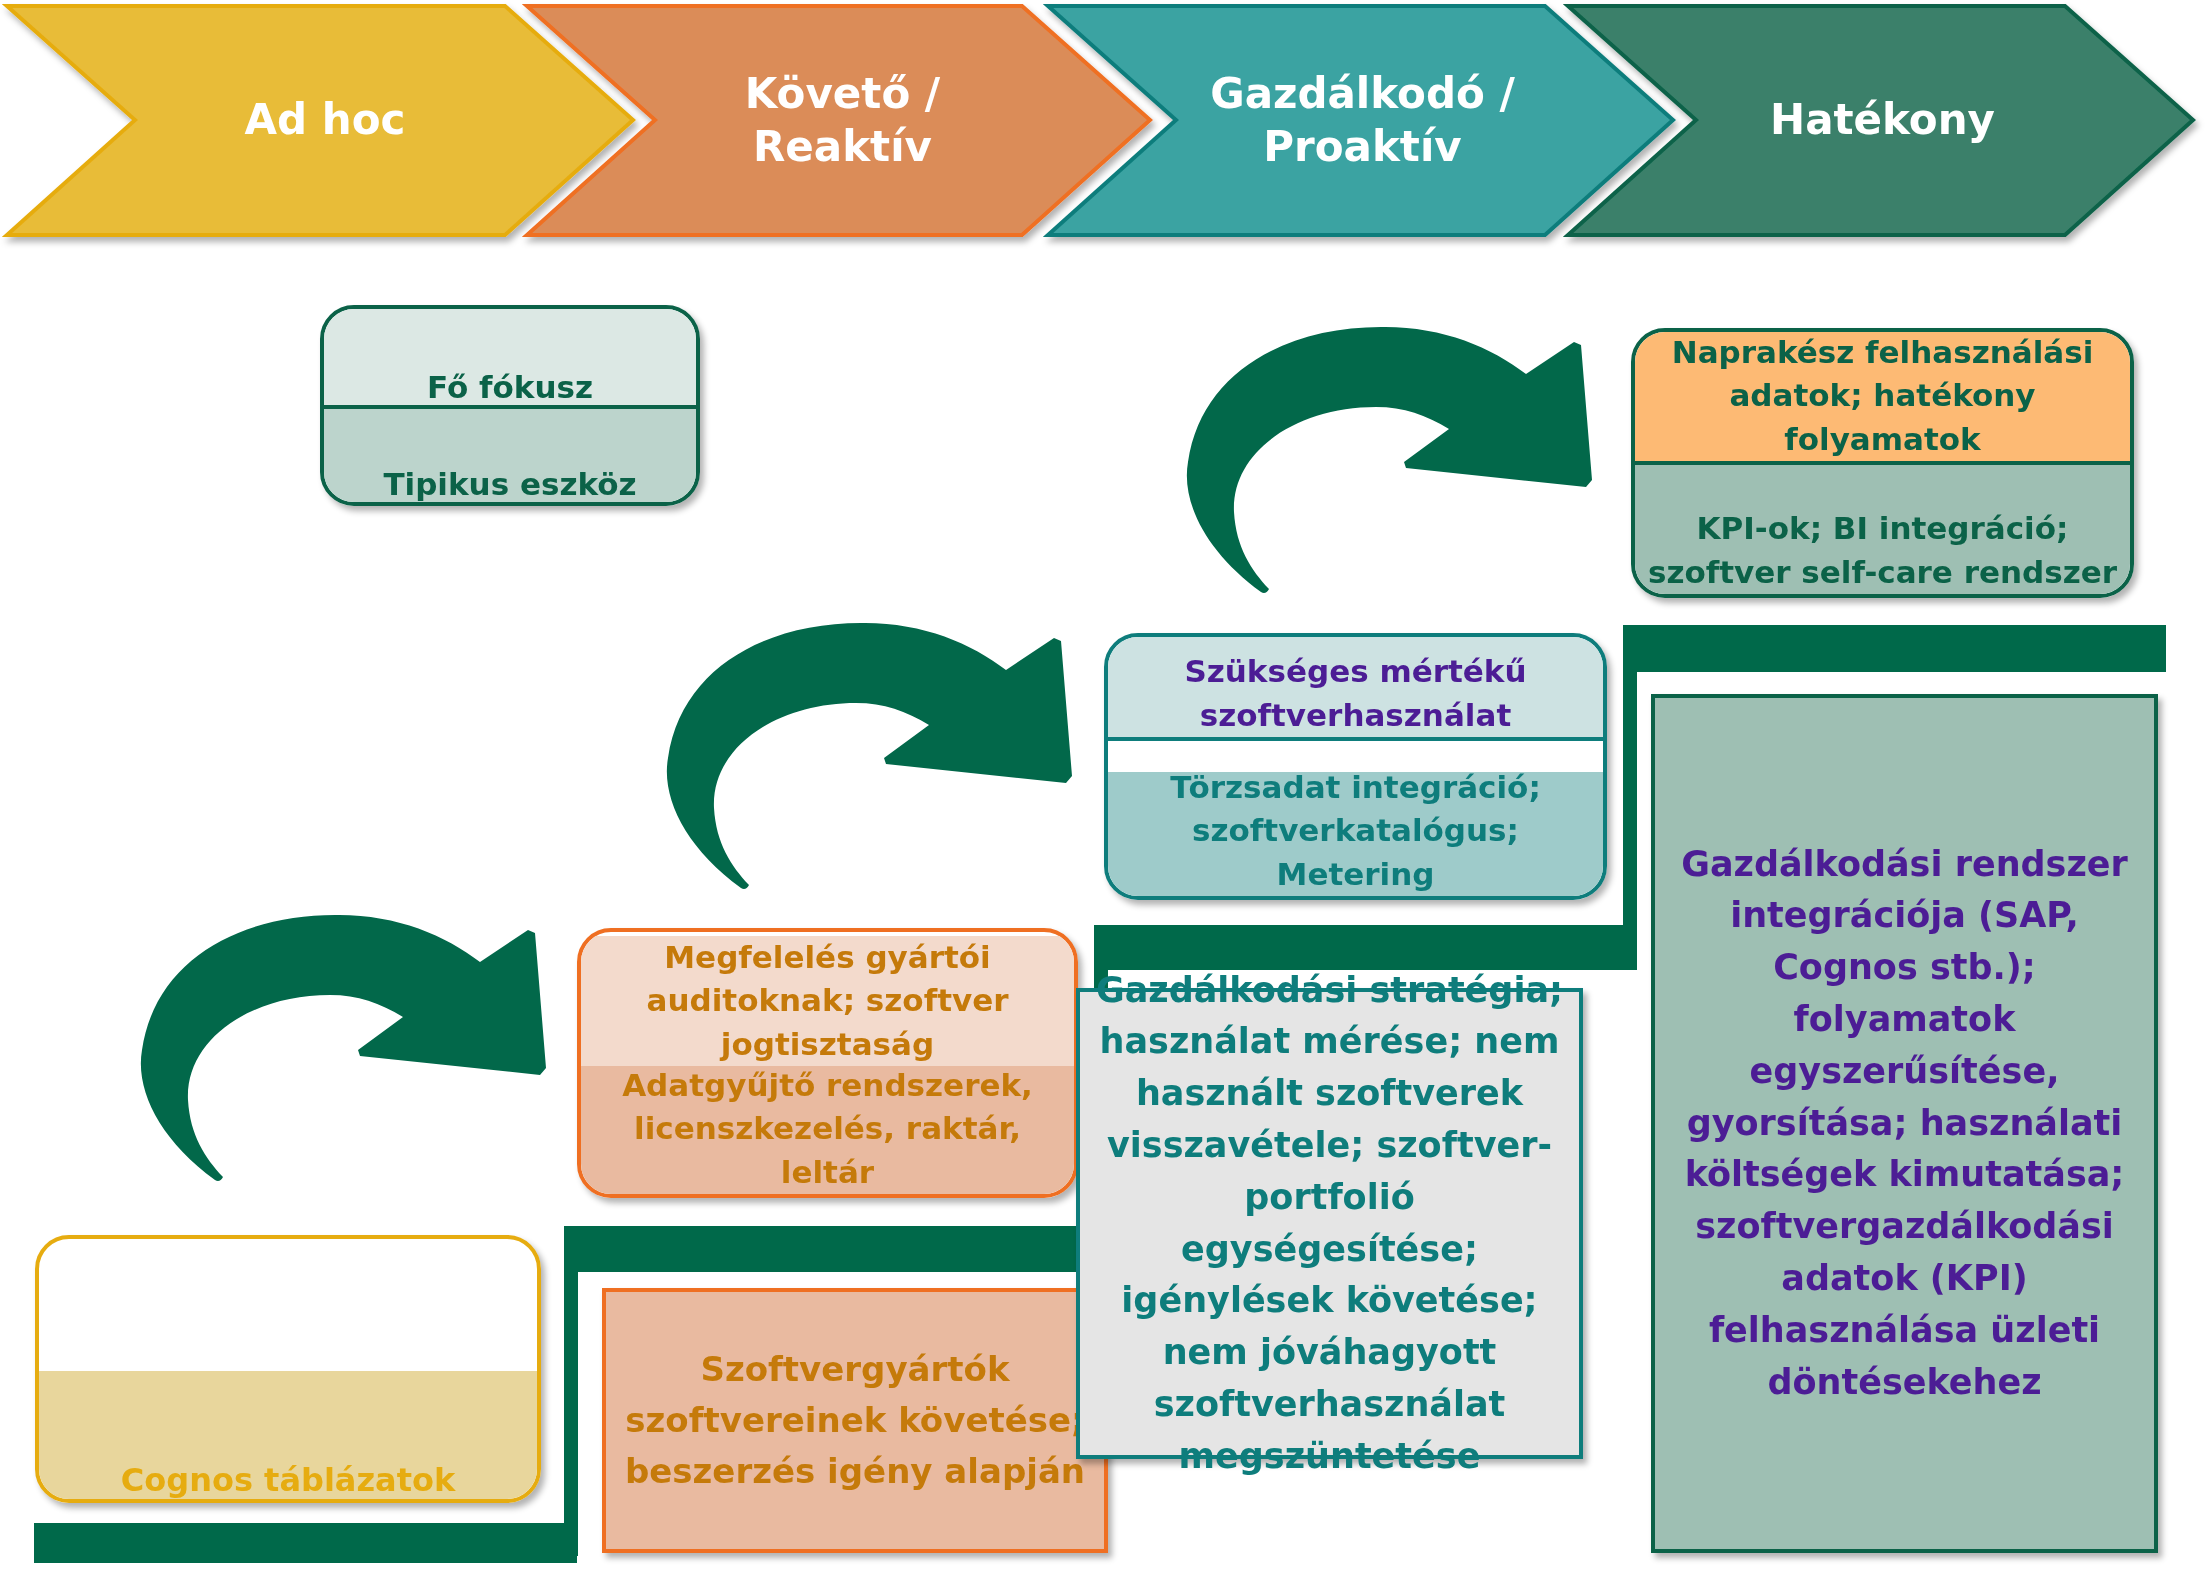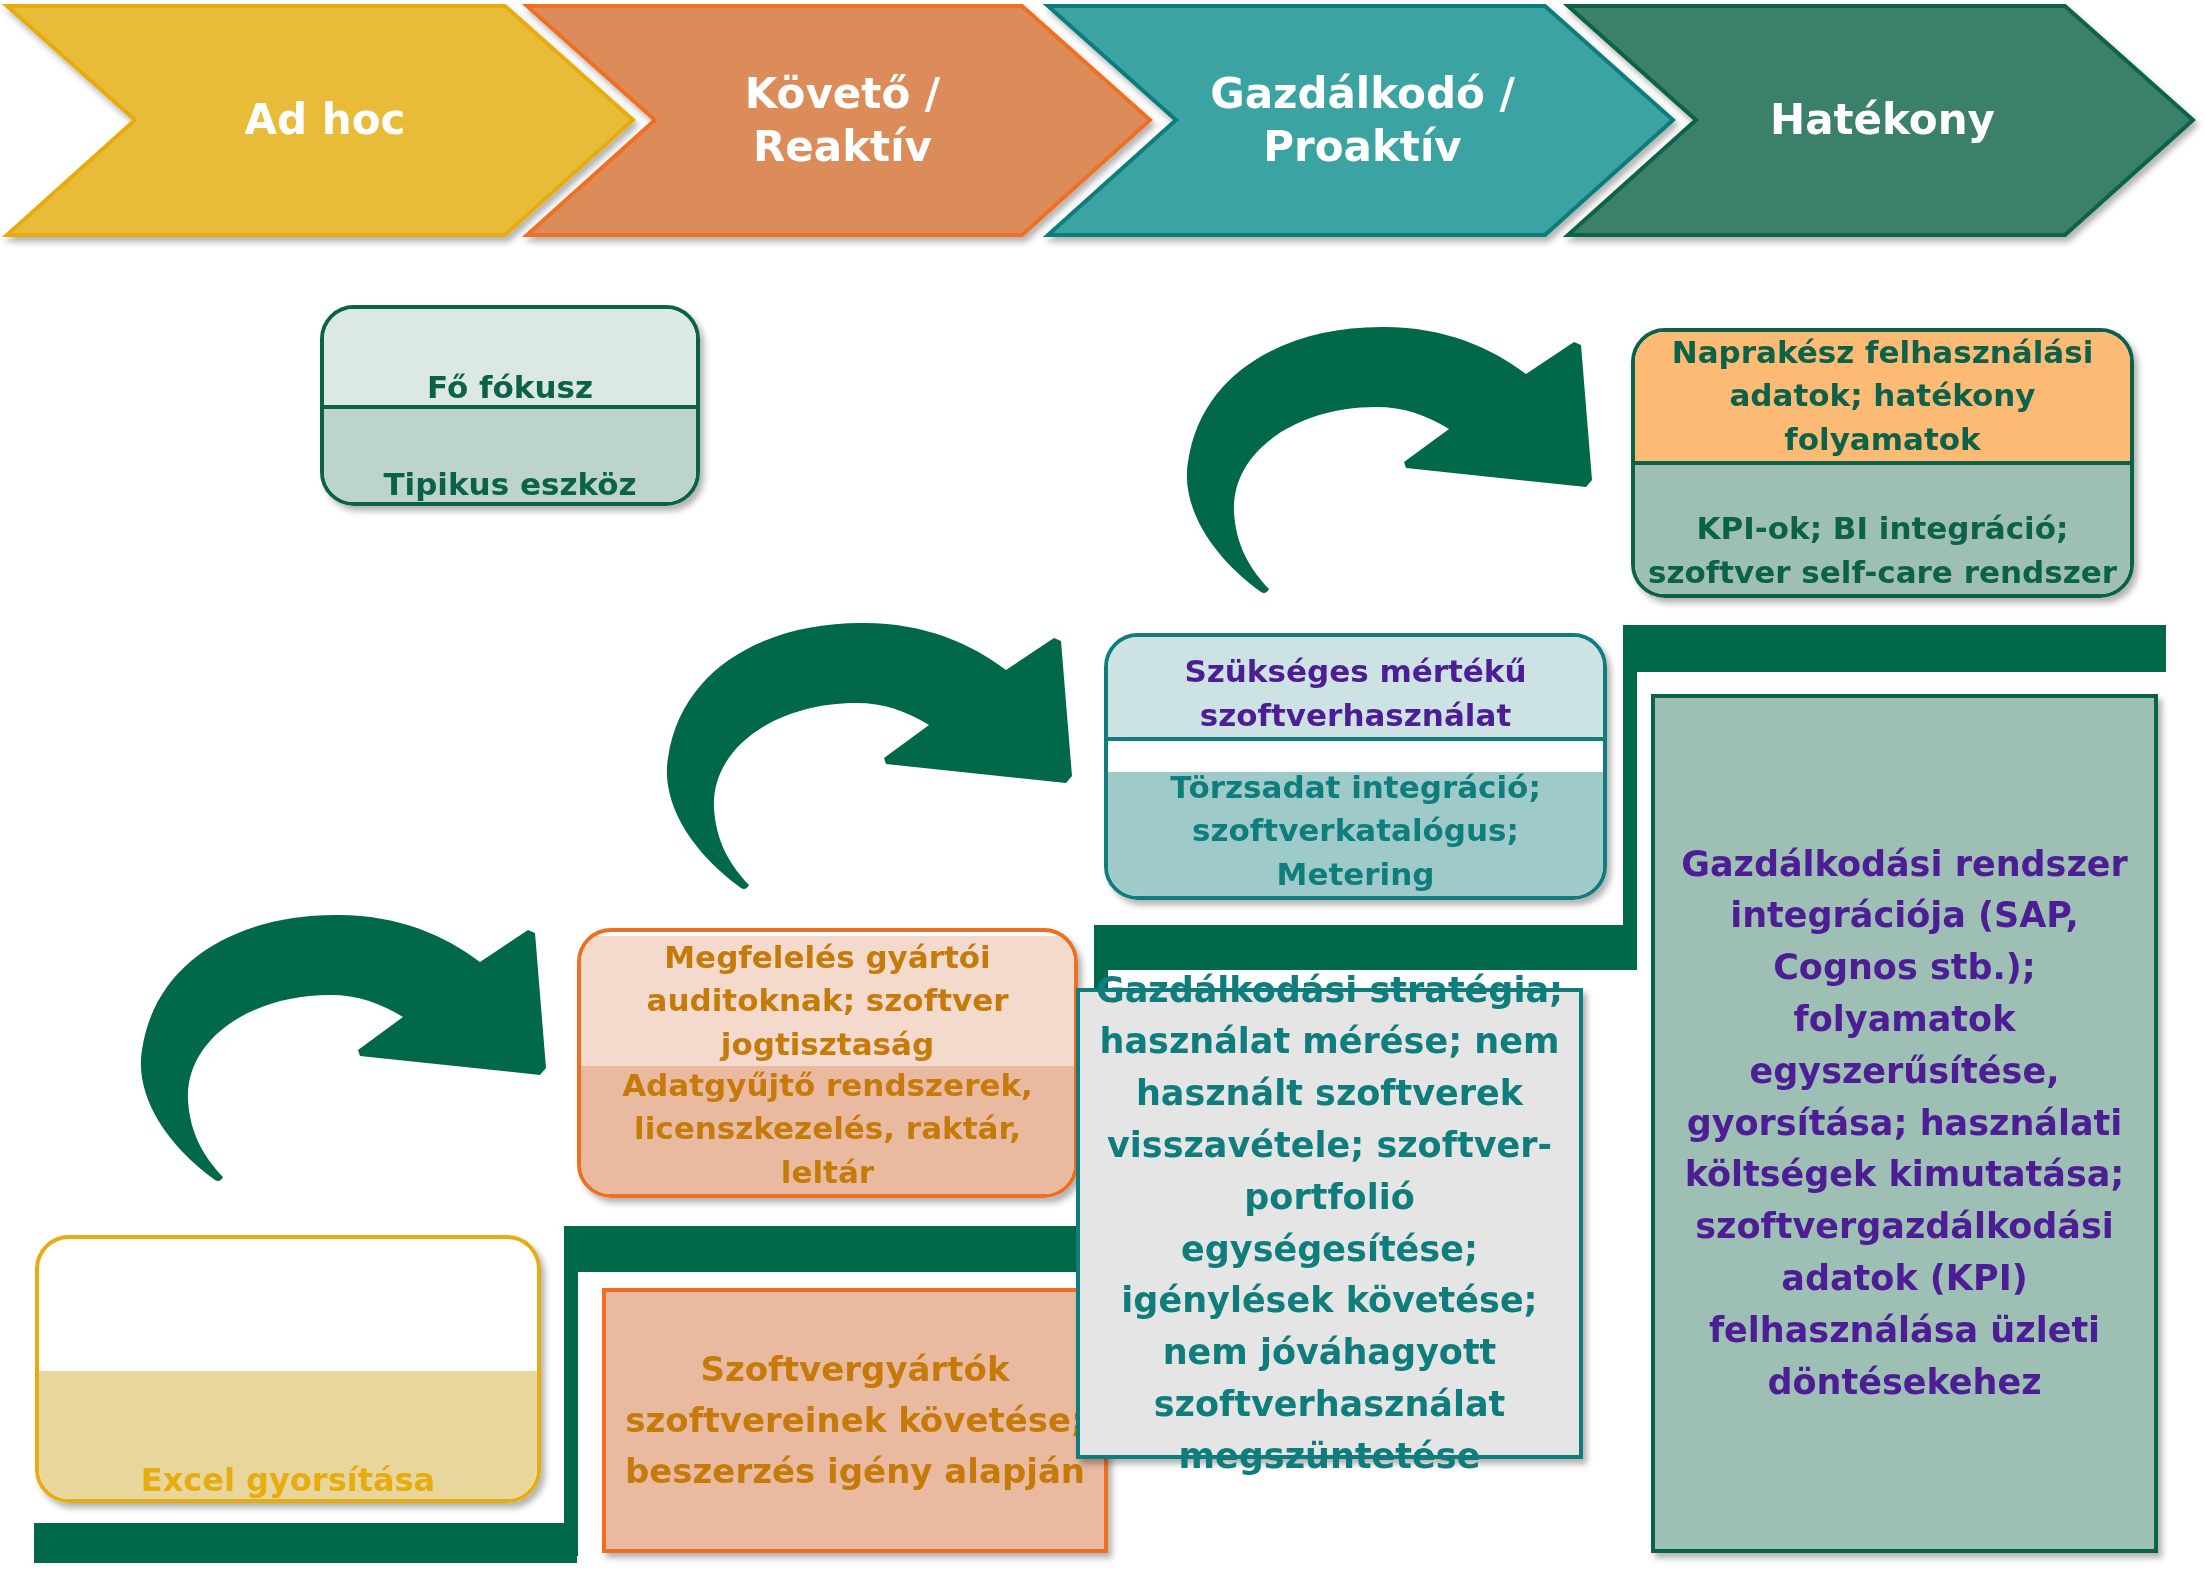--- a/index.html
+++ b/index.html
@@ -53,21 +53,21 @@
   <defs>
     <path id="curvedArrow" d="M 85,280 C 30,240 5,190 12,150 C 25,60 110,15 205,15 C 265,14 315,35 350,62 L 398,30 L 405,33 L 416,168 L 410,175 L 230,156 L 228,150 L 273,117 C 250,103 228,95 200,95 C 120,95 55,140 58,200 C 60,235 75,258 93,277 C 91,281 88,282 85,280 Z"></path>
   </defs>
   <use href="#curvedArrow" transform="translate(130,900)" fill="#02684a"></use>
   <use href="#curvedArrow" transform="translate(656,608)" fill="#02684a"></use>
   <use href="#curvedArrow" transform="translate(1176,312)" fill="#02684a"></use>
 </svg>
 
 <div class="rbox" style="left:35px;top:1235px;width:506px;height:268px;border:4px solid #e6ac10;">
   <div class="half" style="top:132px;bottom:0;background:#e8d69c;color:#e6ac10;font-size:32px;">
-    <span>Excel gyorsítása</span>
+    <span>Cognos táblázatok</span>
   </div>
 </div>
 <div class="rect" style="left:602px;top:1288px;width:506px;height:265px;background:#e9baa0;border:4px solid #ef6f22;color:#c57a0a;font-size:34px;line-height:1.5;">
   <span>Szoftvergyártók szoftvereinek követése; beszerzés igény alapján</span>
 </div>
 
 <div class="rbox" style="left:577px;top:928px;width:501px;height:270px;border:4px solid #ef6f22;">
   <div class="half" style="top:4px;height:134px;background:#f3dacc;border-bottom:4px solid #ef6f22;color:#c57a0a;font-size:31px;line-height:1.4;">
     <span>Megfelelés gyártói auditoknak; szoftver jogtisztaság</span>
   </div>

